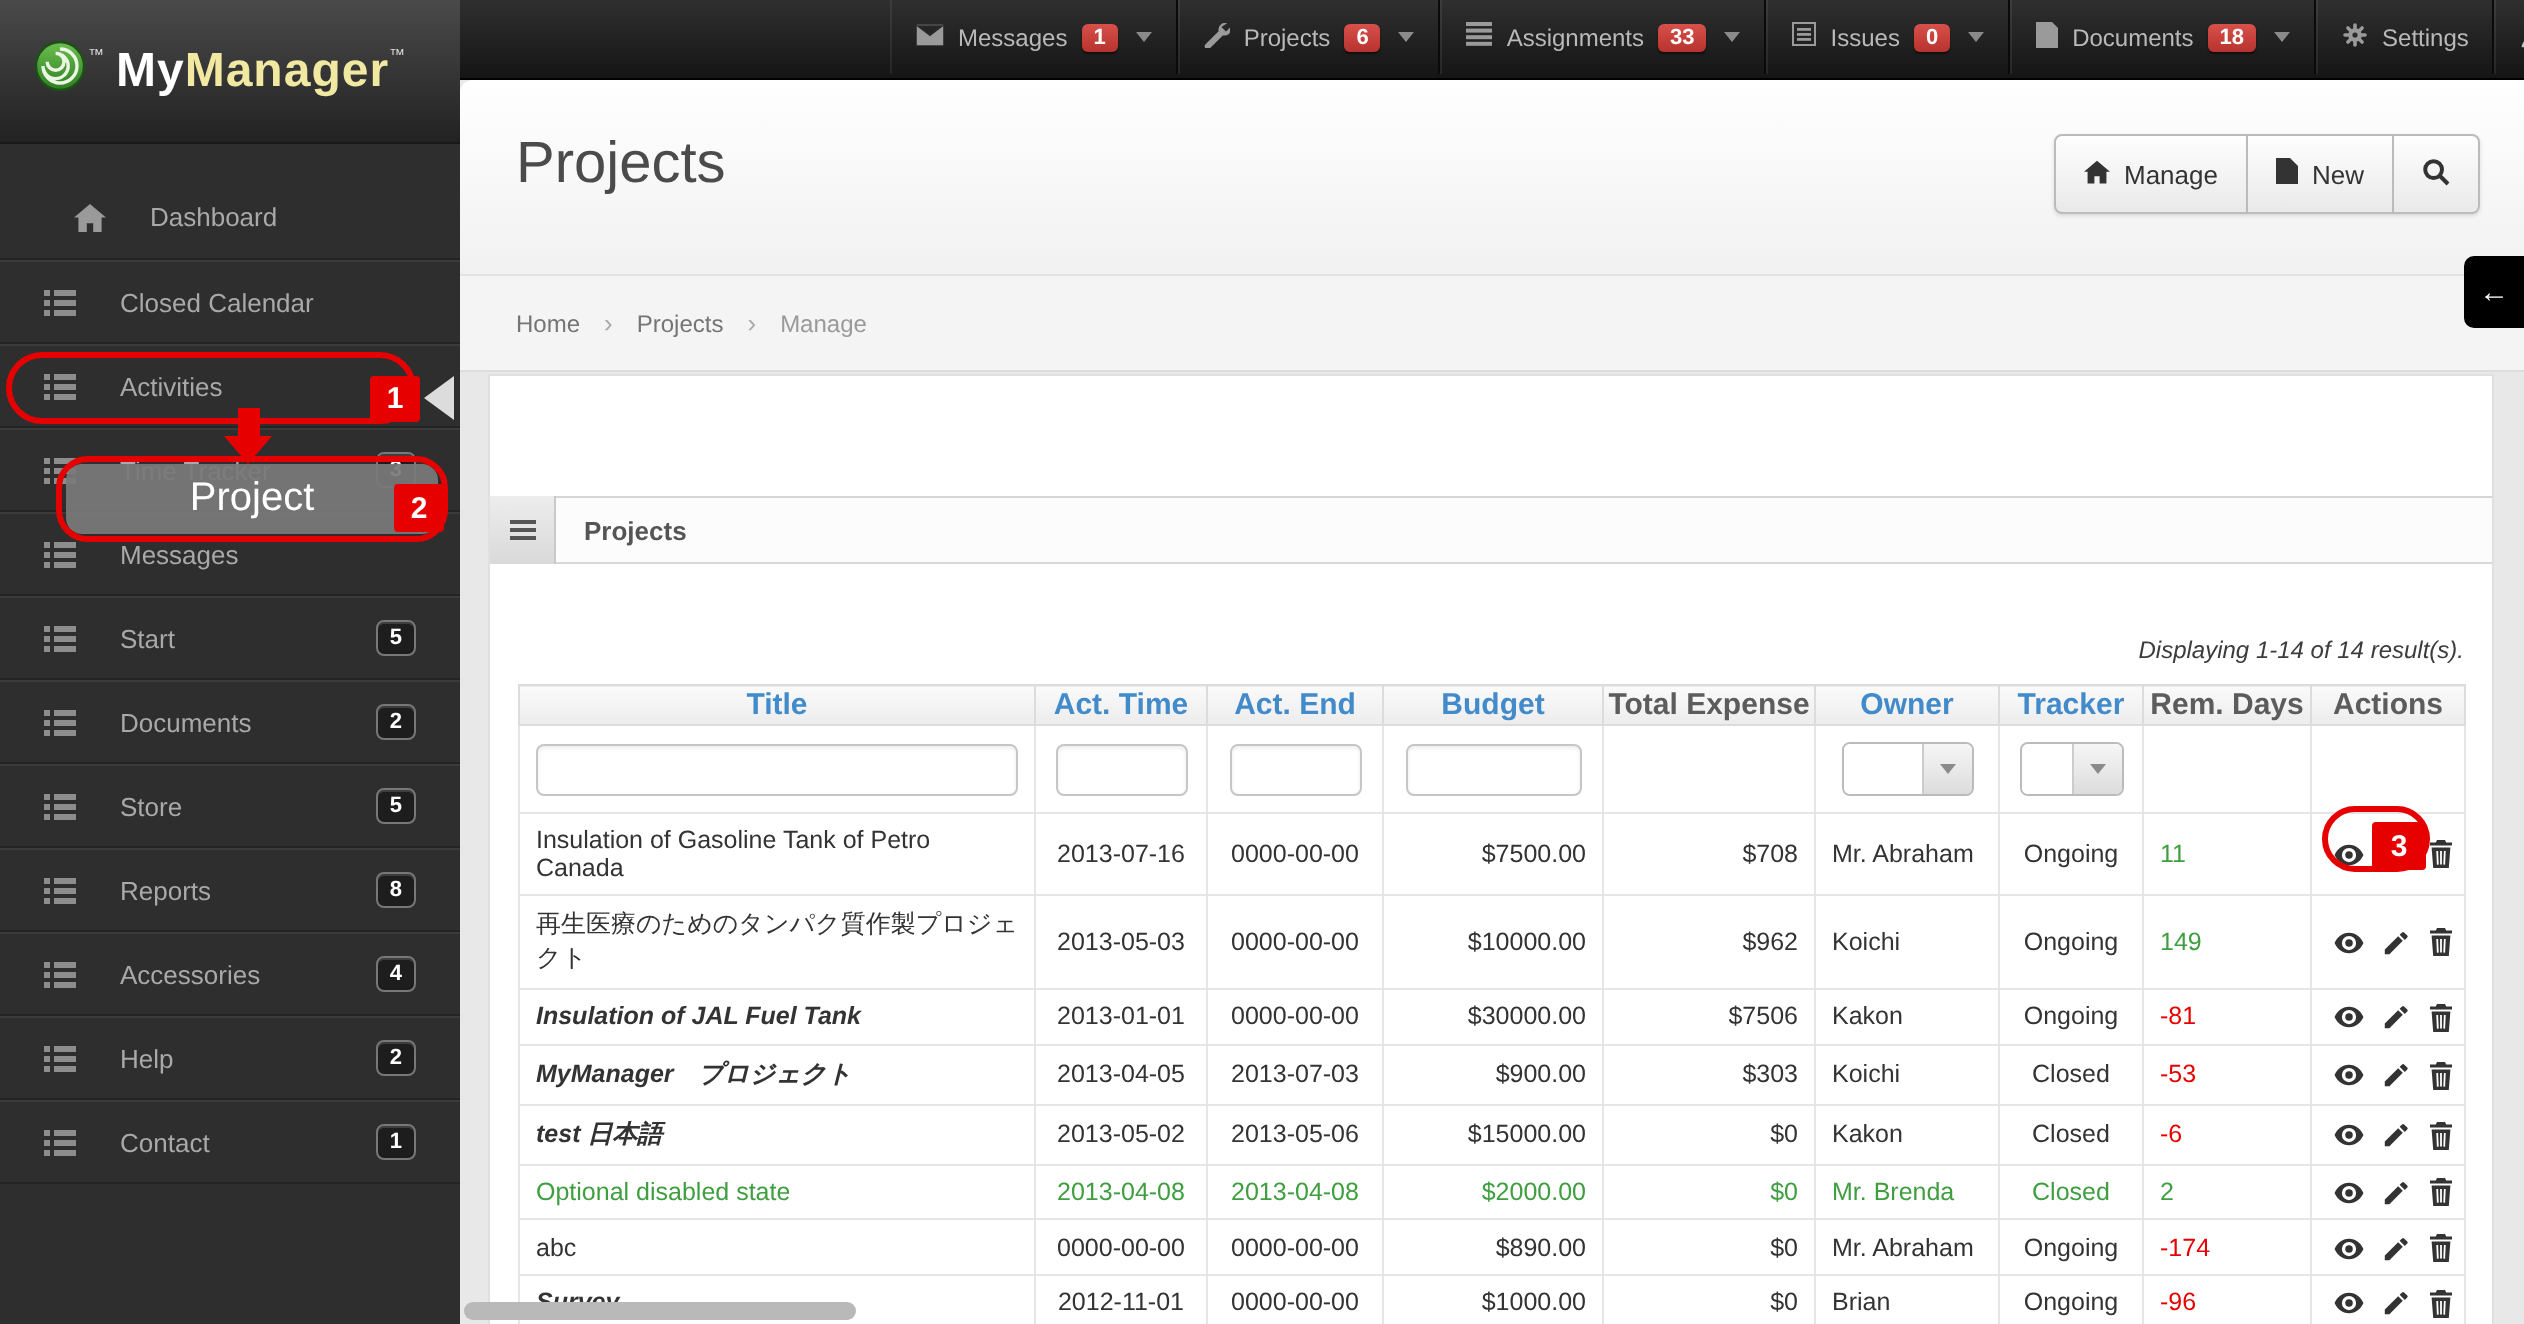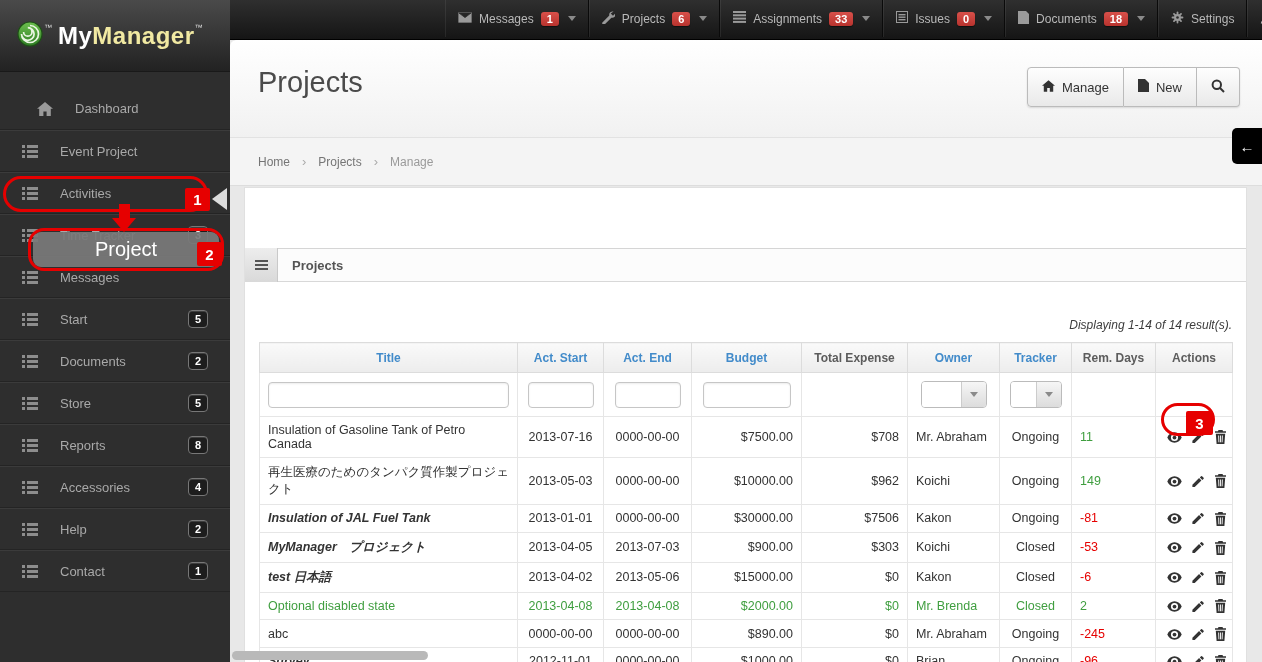--- a/index.html
+++ b/index.html
@@ -69,22 +69,22 @@
     cursor:pointer; }
   .burger-box i { display:block; width:13px; height:2px; background:#555;
     box-shadow:0 4px 0 #555, 0 -4px 0 #555; }
   .panel-title { margin-left:14px; font-size:13px; font-weight:bold; color:#555; }
   .panel-body { position:absolute; left:14px; right:14px; top:94px; }
   .summary { text-align:right; font-size:12px; color:#3c3c3c; margin:36px 0 10px;font-style:italic; }
 
   
   table { width:100%; border-collapse:collapse; table-layout:fixed;
     border:1px solid #d4d4d4; font-size:12.5px; }
-  th { height:30px; background:linear-gradient(#fafafa,#ececec);
-    border:1px solid #dcdcdc; font-size:12px; text-align:center; }
+  th { height:20px; background:linear-gradient(#fafafa,#ececec);
+    border:1px solid #dcdcdc; font-size:15px; text-align:center; }
   th.sortable { color:#428bca; cursor:pointer; }
   th.plain { color:#5c5c5c; }
   td { border:1px solid #e6e6e6; padding:6px 8px; color:#333; vertical-align:middle; }
   tr.filter-row td { padding:8px 8px; }
   .flt { height:26px; border:1px solid #c6c6c6; border-radius:4px;
     box-shadow:inset 0 1px 2px rgba(0,0,0,.08); width:100%; }
   .flt.small { width:66px; } .flt.mid { width:88px; }
   .sel { display:inline-flex; border:1px solid #bbb; border-radius:4px; overflow:hidden;
     height:27px; background:#fff; vertical-align:middle; }
   .sel .fld { width:40px; background:#fff; border-right:1px solid #ccc; }
@@ -230,21 +230,21 @@
       <span class="sicon">
           <svg width="16" height="13" viewBox="0 0 16 13" fill="#8d8d8d">
             <rect width="3" height="3"></rect>
             <rect x="5" width="11" height="3"></rect>
             <rect y="5" width="3" height="3"></rect>
             <rect x="5" y="5" width="11" height="3"></rect>
             <rect y="10" width="3" height="3"></rect>
             <rect x="5" y="10" width="11" height="3"></rect>
           </svg>
         </span>
-      <span>Event Project</span>
+      <span>Closed Calendar</span>
     </div>
     <div class="side-item">
       <span class="sicon">
           <svg width="16" height="13" viewBox="0 0 16 13" fill="#8d8d8d">
             <rect width="3" height="3"></rect>
             <rect x="5" width="11" height="3"></rect>
             <rect y="5" width="3" height="3"></rect>
             <rect x="5" y="5" width="11" height="3"></rect>
             <rect y="10" width="3" height="3"></rect>
             <rect x="5" y="10" width="11" height="3"></rect>
@@ -431,21 +431,21 @@
           <col style="width:110px">
             <col style="width:106px">
             <col style="width:92px">
           <col style="width:72px">
             <col style="width:84px">
             <col style="width:77px">
         </colgroup>
         <thead>
           <tr>
             <th class="sortable">Title</th>
-            <th class="sortable">Act. Start</th>
+            <th class="sortable">Act. Time</th>
             <th class="sortable">Act. End</th>
             <th class="sortable">Budget</th>
             <th class="plain">Total Expense</th>
             <th class="sortable">Owner</th>
             <th class="sortable">Tracker</th>
             <th class="plain">Rem. Days</th>
             <th class="plain">Actions</th>
           </tr>
           <tr class="filter-row">
             <td><input class="flt" style=""></td>
@@ -602,21 +602,21 @@
                       <line x1="6.5" y1="5.5" x2="6.5" y2="12.3"></line>
                       <line x1="8.4" y1="5.5" x2="8.1" y2="12.3"></line>
                     </g>
                   </svg>
                 </span>
               </td>
             </tr>
 
             <tr>
               <td class="bold">test 日本語</td>
-              <td class="c">2013-04-02</td>
+              <td class="c">2013-05-02</td>
               <td class="c">2013-05-06</td>
               <td class="r">$15000.00</td>
               <td class="r">$0</td>
               <td>Kakon</td>
               <td class="c">Closed</td>
               <td class="neg">-6</td>
               <td class="acts">
                 <span class="act-ic">
                   <svg width="15" height="13" viewBox="0 0 16 13" fill="#333">
                     <path d="M8 1C4.4 1 1.6 3.4.3 6.5 1.6 9.6 4.4 12 8 12s6.4-2.4 7.7-5.5C14.4 3.4 11.6 1 8 1zm0 9.3a3.8 3.8 0 1 1 0-7.6 3.8 3.8 0 0 1 0 7.6z"></path>
@@ -676,21 +676,21 @@
             </tr>
 
             <tr>
               <td>abc</td>
               <td class="c">0000-00-00</td>
               <td class="c">0000-00-00</td>
               <td class="r">$890.00</td>
               <td class="r">$0</td>
               <td>Mr. Abraham</td>
               <td class="c">Ongoing</td>
-              <td class="neg">-245</td>
+              <td class="neg">-174</td>
               <td class="acts">
                 <span class="act-ic">
                   <svg width="15" height="13" viewBox="0 0 16 13" fill="#333">
                     <path d="M8 1C4.4 1 1.6 3.4.3 6.5 1.6 9.6 4.4 12 8 12s6.4-2.4 7.7-5.5C14.4 3.4 11.6 1 8 1zm0 9.3a3.8 3.8 0 1 1 0-7.6 3.8 3.8 0 0 1 0 7.6z"></path>
                     <circle cx="8" cy="6.5" r="2"></circle>
                   </svg>
                 </span>
                 <span class="act-ic">
                   <svg width="13" height="13" viewBox="0 0 14 14" fill="#333">
                     <path d="M1.5 10.5V13h2.5l7.2-7.2L8.7 3.3 1.5 10.5zM13.6 4.1c.3-.3.3-.8 0-1.1L11.9 1.3a.8.8 0 0 0-1.1 0L9.5 2.6l2.8 2.8 1.3-1.3z"></path>

